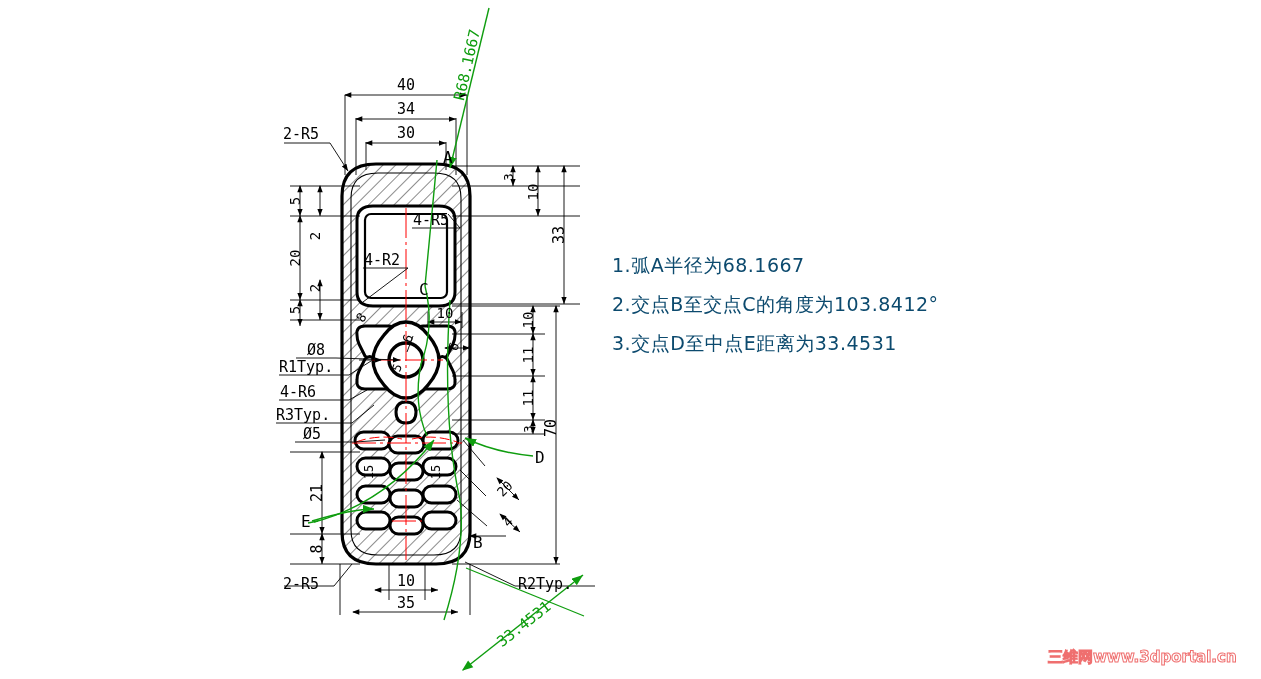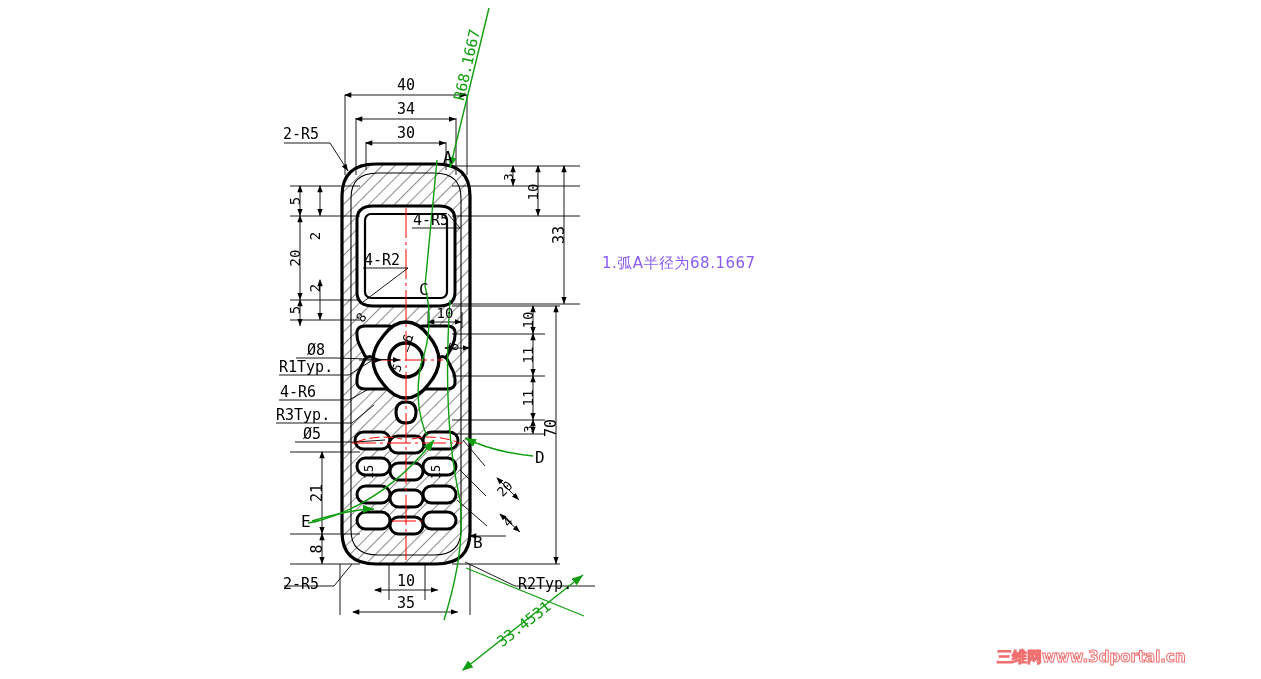--- a/index.html
+++ b/index.html
@@ -2,23 +2,23 @@
 <html><head>
 <meta charset="utf-8">
 <style>
   html,body{margin:0;padding:0;background:#ffffff;}
   body{width:1261px;height:679px;overflow:hidden;
        font-family:"DejaVu Sans Mono","Liberation Mono",monospace;}
   #root{position:relative;width:1197px;height:679px;background:#fff;border-radius:20px;}
   svg.cad{position:absolute;left:0;top:0;width:1261px;height:679px;}
   .notes{position:absolute;left:600px;top:256px;width:420px;}
   .note{font-family:"DejaVu Sans","Liberation Sans",sans-serif;
-        font-size:15px;color:#8b5cf6;line-height:1.0;margin:0 0 20px 2px;
+        font-size:19px;color:#0c4a6e;line-height:1.0;margin:0 0 20px 12px;
         white-space:nowrap;letter-spacing:.5px;}
-  .wm{position:absolute;left:997px;top:648px;font-size:15px;font-weight:bold;
+  .wm{position:absolute;left:1048px;top:648px;font-size:15px;font-weight:bold;
       font-family:"DejaVu Sans","Liberation Sans",sans-serif;
       color:#ffffff;letter-spacing:0px;
       -webkit-text-stroke:1px #ef6f6f;white-space:nowrap;}
 </style>
 </head>
 <body>
 
 <div id="root">
 
 <svg class="cad" viewBox="0 0 1261 679">
@@ -265,17 +265,19 @@
   </g>
 
   <g font-family="DejaVu Sans Mono, Liberation Mono, monospace" fill="#0f9d0f">
     <text x="472" y="66" font-size="15" text-anchor="middle" transform="rotate(-77 472 66)">R68.1667</text>
     <text x="527" y="628" font-size="15" text-anchor="middle" transform="rotate(-38 527 628)">33.4531</text>
   </g>
 </svg>
 
 <div class="notes">
   <div class="note">1.弧A半径为68.1667</div>
+  <div class="note">2.交点B至交点C的角度为103.8412°</div>
+  <div class="note">3.交点D至中点E距离为33.4531</div>
 </div>
 
 <div class="wm">三维网www.3dportal.cn</div>
 
 </div>
 
 </body></html>

